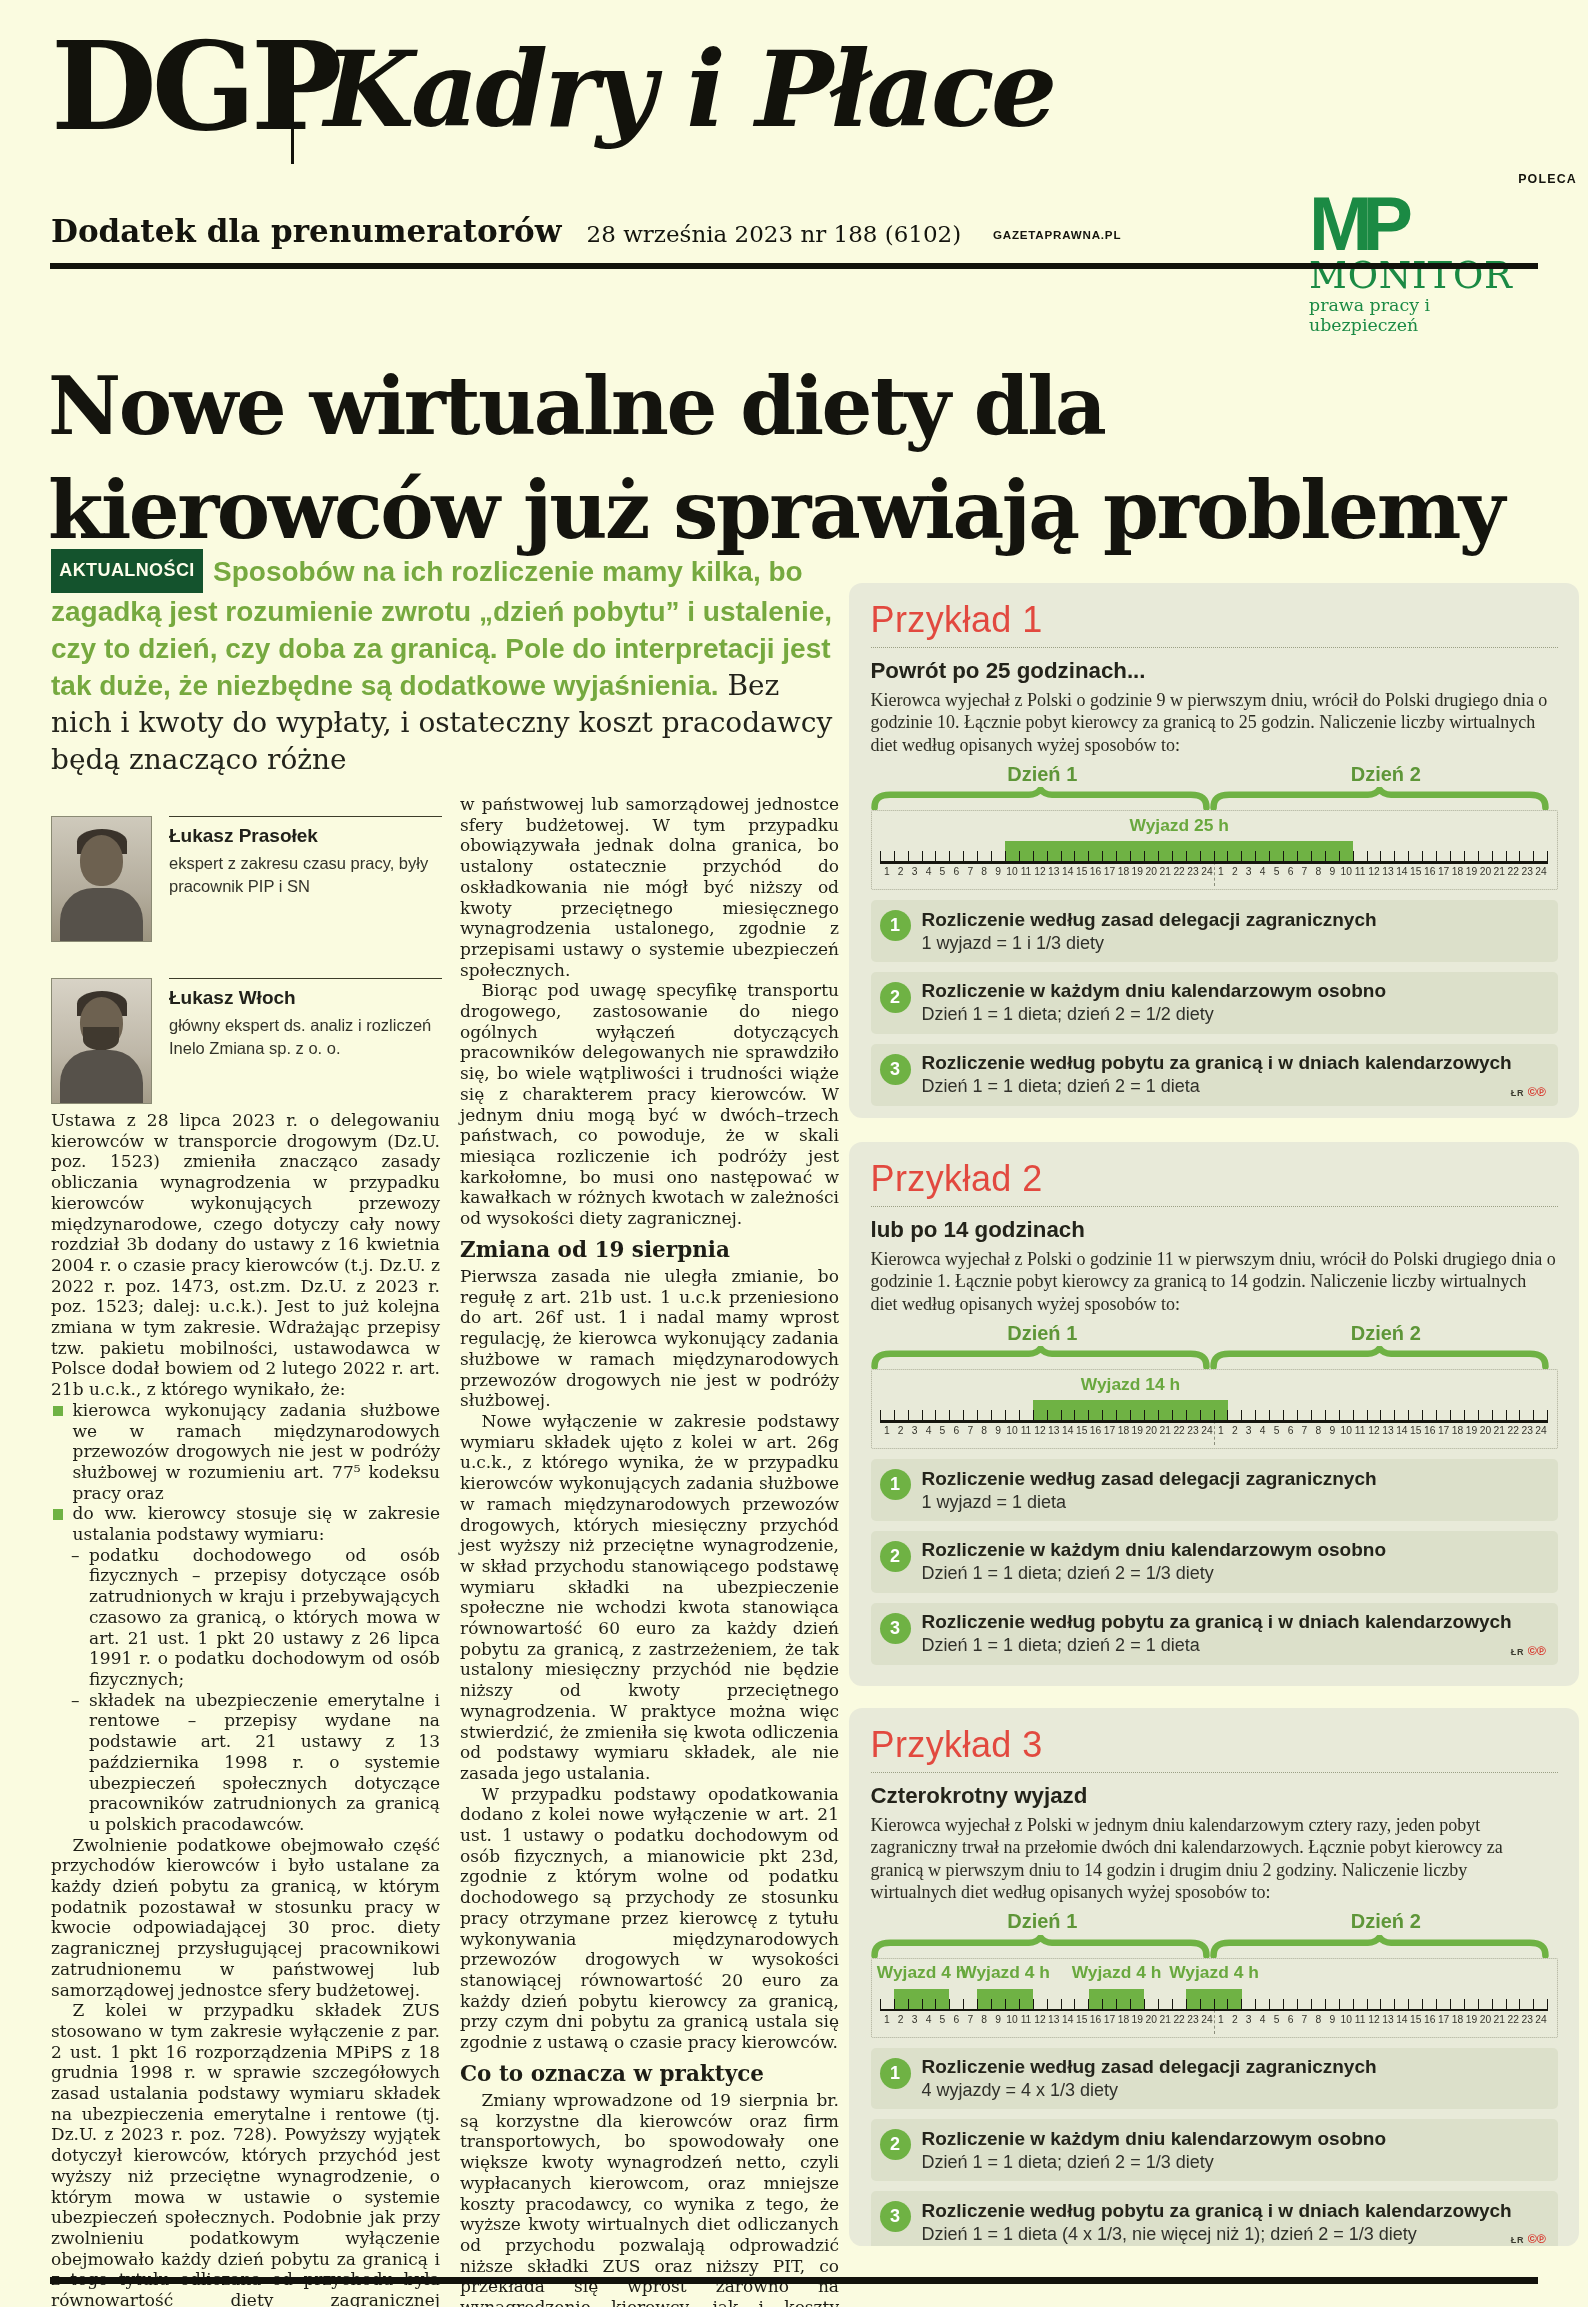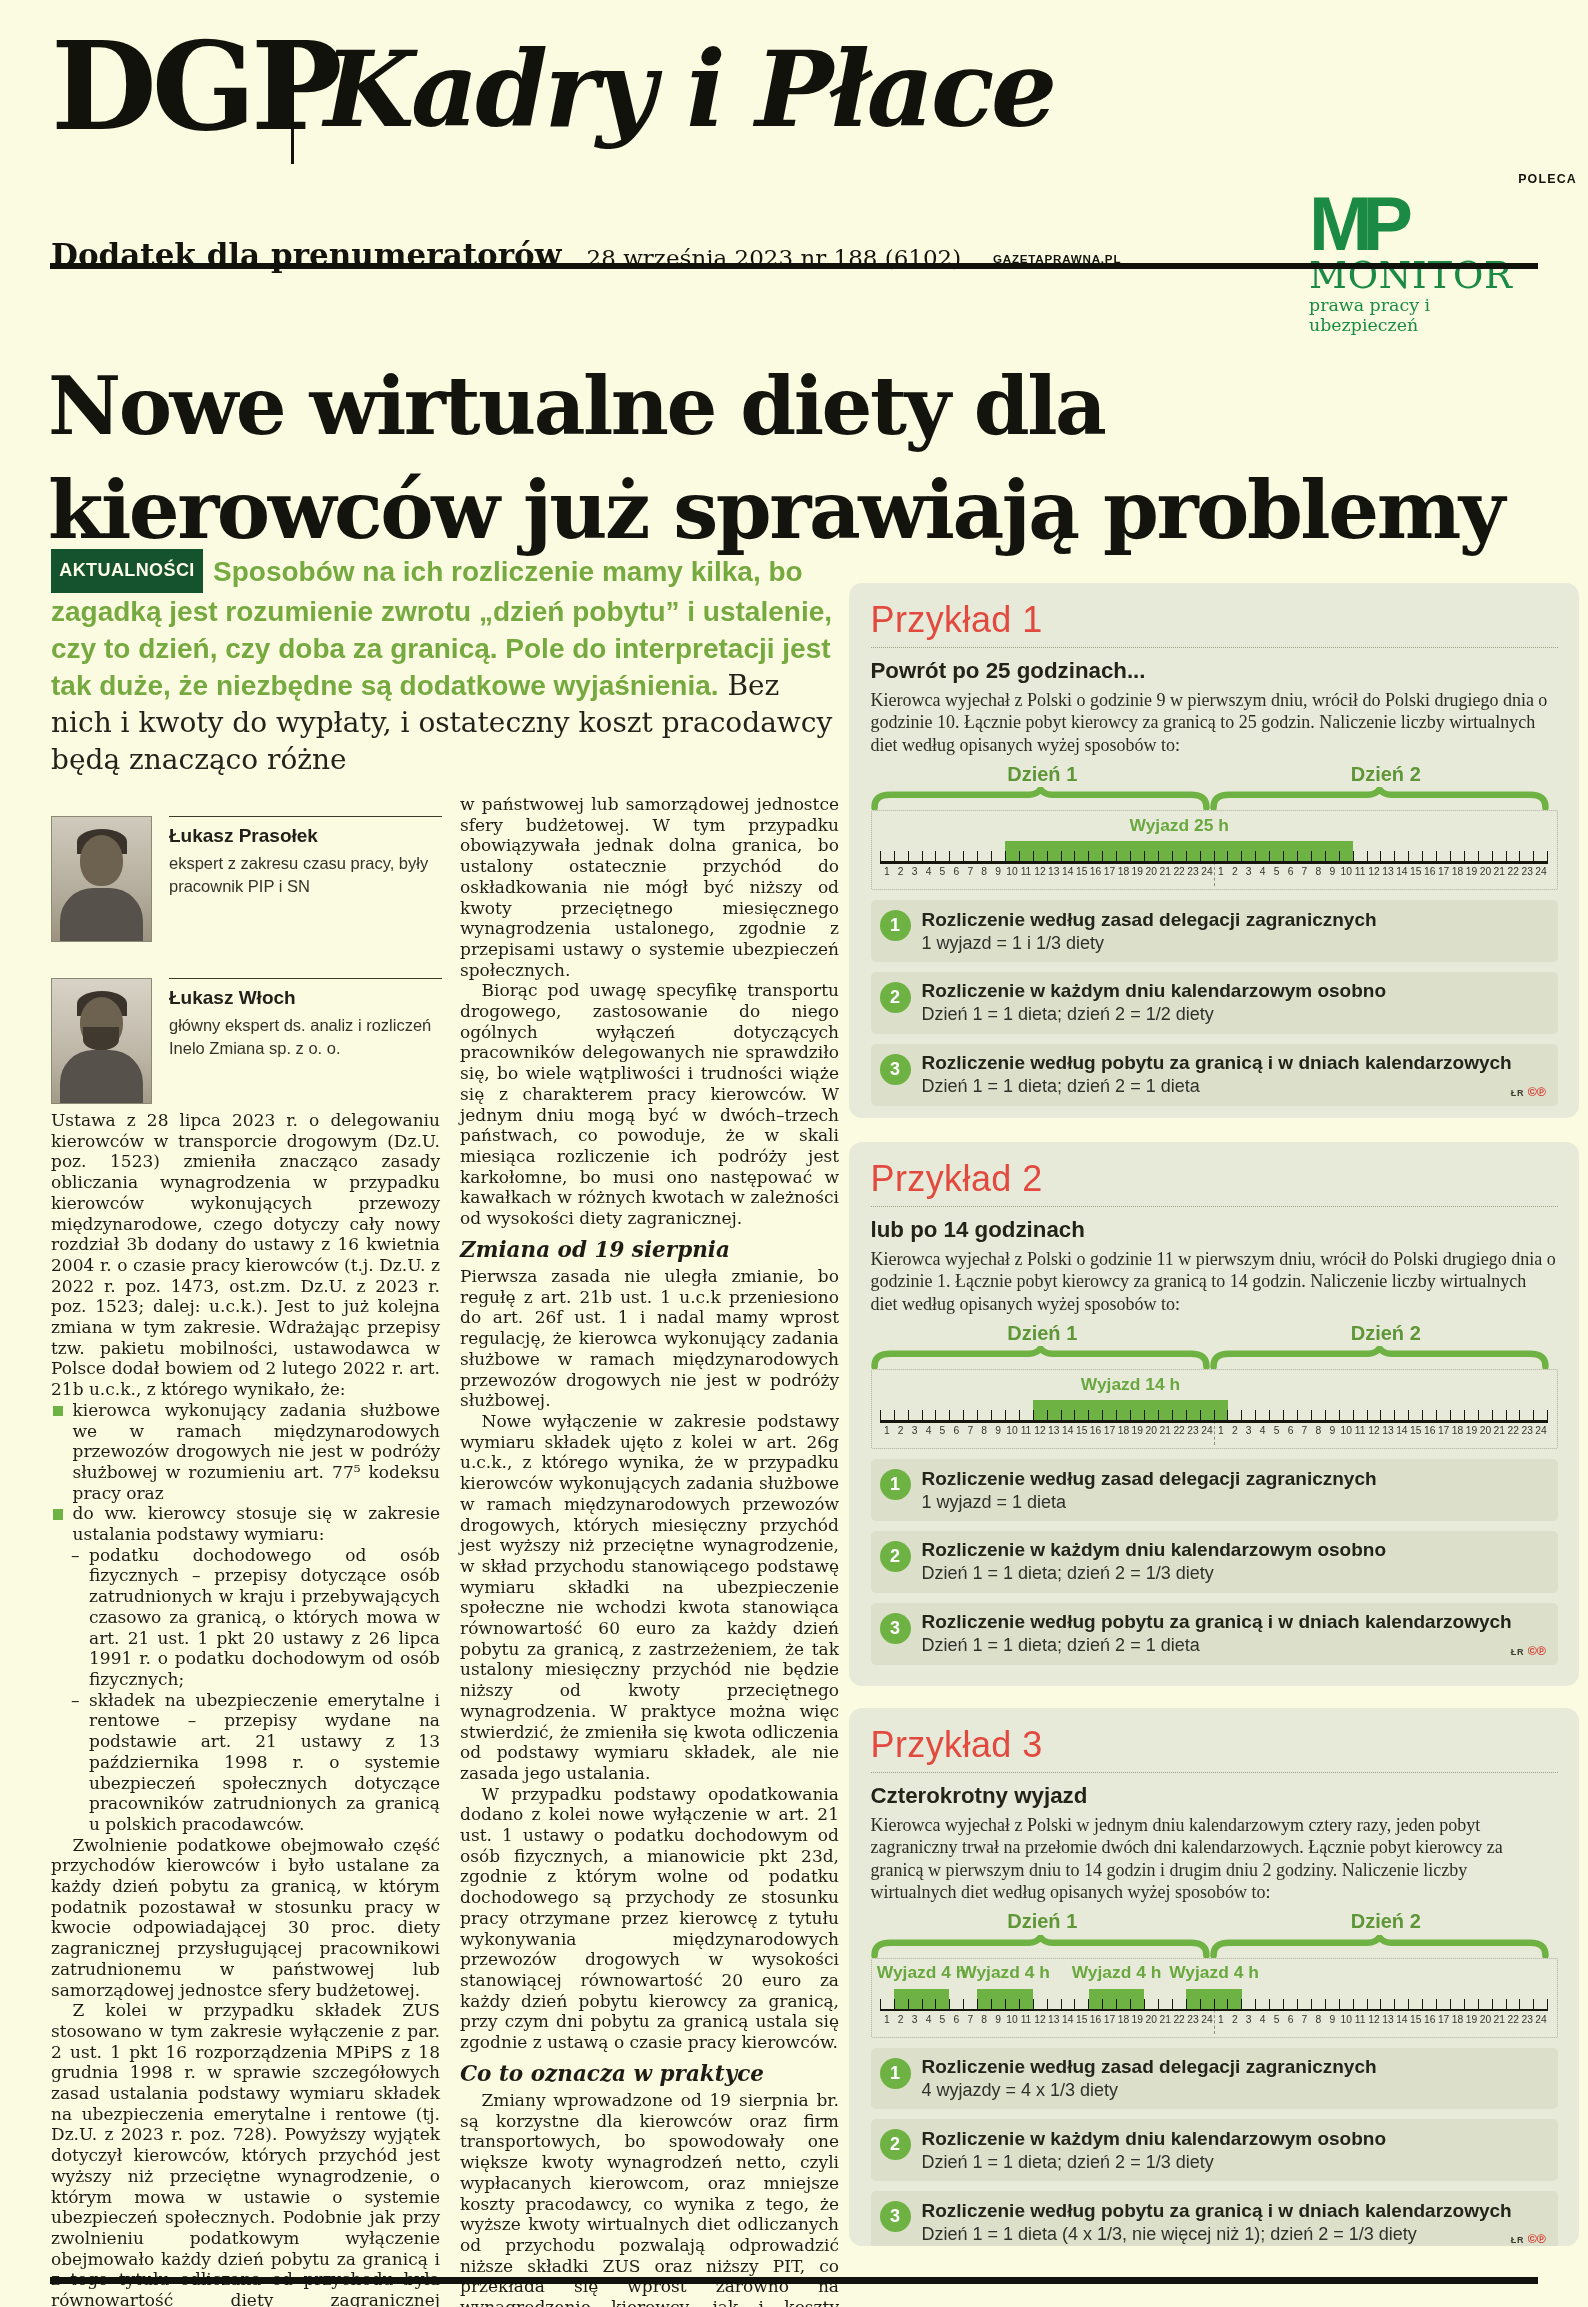--- a/index.html
+++ b/index.html
@@ -5,21 +5,21 @@
   html,body{margin:0;padding:0;}
   body{width:1589px;background:#FAFBE0;font-family:"Liberation Sans",sans-serif;}
   .page{position:relative;width:1589px;height:2307px;background:#FAFBE0;overflow:hidden;color:#1E1E16;}
 
   
   .masthead-logo{position:absolute;left:51px;top:25px;font-family:"DejaVu Serif",serif;
     font-weight:700;font-size:122px;line-height:1;letter-spacing:-5px;color:#12120c;}
   .masthead-divider{position:absolute;left:291px;top:43px;width:2.5px;height:121px;background:#12120c;}
   .masthead-supplement{position:absolute;left:324px;top:38px;font-family:"DejaVu Serif",serif;
     font-weight:700;font-size:104px;line-height:1;letter-spacing:-3.3px;color:#12120c;font-style:italic;}
-  .edition-row{position:absolute;left:51px;top:213px;white-space:nowrap;margin-top:24px;}
+  .edition-row{position:absolute;left:51px;top:213px;white-space:nowrap;}
   .edition-title{font-family:"DejaVu Serif",serif;font-weight:700;font-size:31px;color:#14140e;}
   .edition-issue{font-family:"DejaVu Serif",serif;font-size:23px;color:#14140e;margin-left:21.5px;}
   .edition-site{font-size:11.6px;font-weight:700;letter-spacing:0.8px;color:#14140e;margin-left:28px;vertical-align:3.3px;}
   .poleca{position:absolute;left:1397px;top:172px;width:180px;text-align:right;
     font-size:12.4px;font-weight:700;letter-spacing:1.2px;color:#14140e;}
   .monitor{position:absolute;left:1309px;top:192px;width:232px;}
   .monitor-mp{font-size:76px;font-weight:700;line-height:.85;letter-spacing:-10px;color:#1B8A44;float:left;margin-right:8.3px;}
   .monitor-name{font-family:"DejaVu Serif",serif;font-size:37px;line-height:1.05;color:#1B8A44;letter-spacing:0.8px;}
   .monitor-sub{font-family:"DejaVu Serif",serif;font-size:17.4px;color:#1B8A44;}
   .rule-top{position:absolute;left:50px;width:1488px;top:263px;height:5.8px;background:#12120c;}
@@ -46,21 +46,21 @@
   .author-name{font-size:19px;font-weight:700;color:#21211a;margin-bottom:5px;}
   .author-title{font-size:16.5px;line-height:22.3px;color:#33332a;}
 
   
   .col{position:absolute;font-family:"DejaVu Serif",serif;font-size:17px;line-height:20.7px;
     color:#1d1d15;text-align:justify;}
   .col1{left:51px;top:1110px;width:389px;}
   .col2{left:460px;top:794px;width:379px;}
   .para{margin:0;}
   .para.indent{text-indent:21.5px;}
-  .subhead{font-weight:700;font-size:21.5px;margin:11.6px 0 5px;text-align:left;text-indent:0;font-style:italic;}
+  .subhead{font-weight:700;font-size:21.5px;margin:11.6px 0 5px;text-align:left;text-indent:0;}
   .blk-b{position:relative;padding-left:21.5px;}
   .blk-b .sq{position:absolute;left:1.7px;top:5.8px;width:10.8px;height:10.8px;background:#6FB244;}
   .blk-d{position:relative;padding-left:38px;}
   .blk-d .dash-glyph{position:absolute;left:20px;}
 
   
   .examples{position:absolute;left:849px;top:583px;width:730px;height:1705px;}
   .xbox{position:absolute;left:0;width:730px;background:#E8EAD9;border-radius:13.2px;
     padding:18px 21.5px 15px;box-sizing:border-box;overflow:hidden;}
   .xbox1{top:0;height:535px;}

